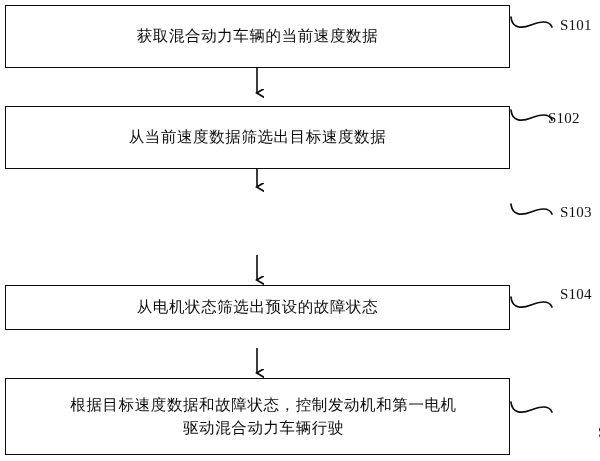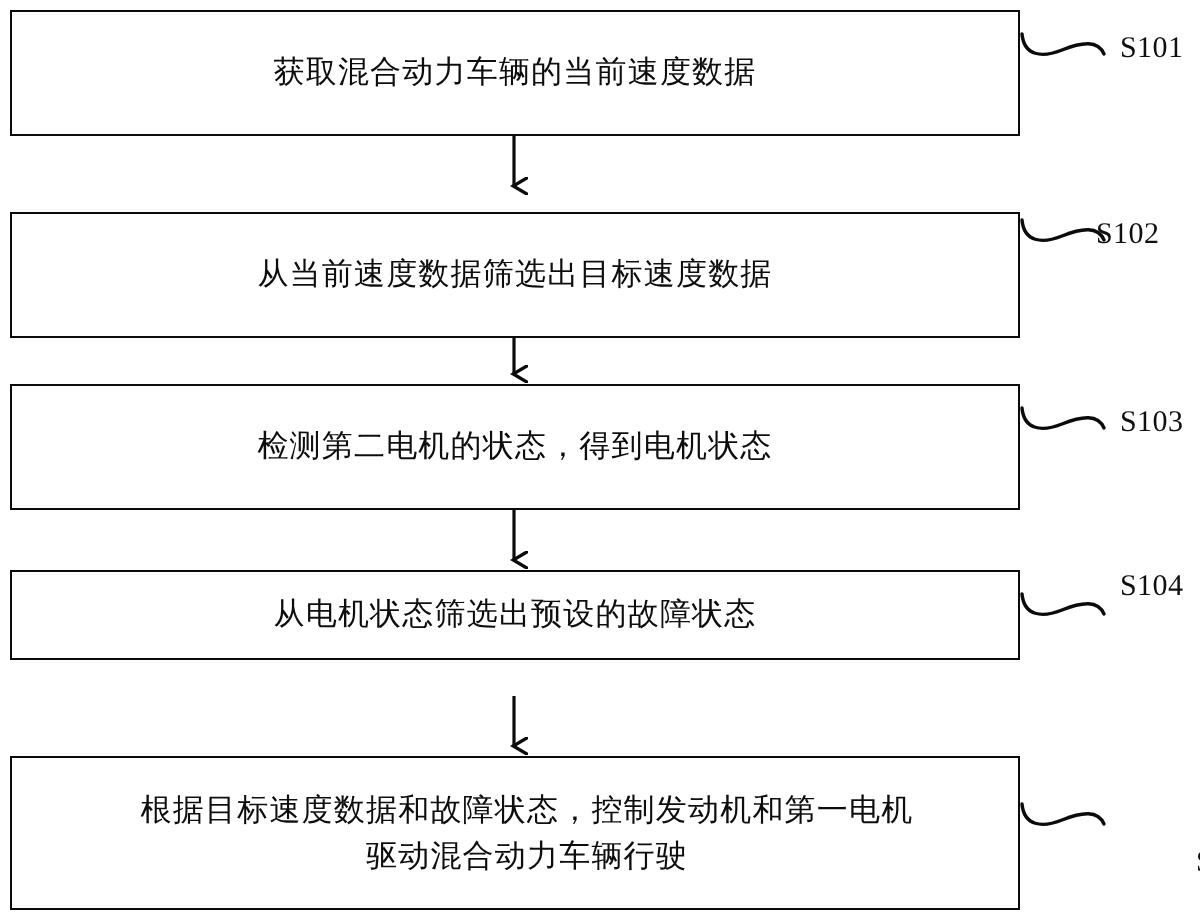--- a/index.html
+++ b/index.html
@@ -103,23 +103,20 @@
   <div class="step-box" style="left:5px; top:5px; width:505px; height:63px;">
     <div class="step-text">获取混合动力车辆的当前速度数据</div>
   </div>
   <div class="step-label" style="left:560px; top:25px; transform:translateY(-50%);">S101</div>
 
   <div class="step-box" style="left:5px; top:106px; width:505px; height:63px;">
     <div class="step-text">从当前速度数据筛选出目标速度数据</div>
   </div>
   <div class="step-label" style="left:548px; top:118px; transform:translateY(-50%);">S102</div>
 
-  <div class="step-box" style="left:5px; top:192px; width:505px; height:63px;">
-    <div class="step-text">检测第二电机的状态，得到电机状态</div>
-  </div>
   <div class="step-label" style="left:560px; top:212px; transform:translateY(-50%);">S103</div>
 
   <div class="step-box" style="left:5px; top:285px; width:505px; height:45px;">
     <div class="step-text">从电机状态筛选出预设的故障状态</div>
   </div>
   <div class="step-label" style="left:560px; top:294px; transform:translateY(-50%);">S104</div>
 
   <div class="step-box" style="left:5px; top:378px; width:505px; height:77px;padding-left:12px;">
     <div class="step-text">根据目标速度数据和故障状态，控制发动机和第一电机
 驱动混合动力车辆行驶</div>

